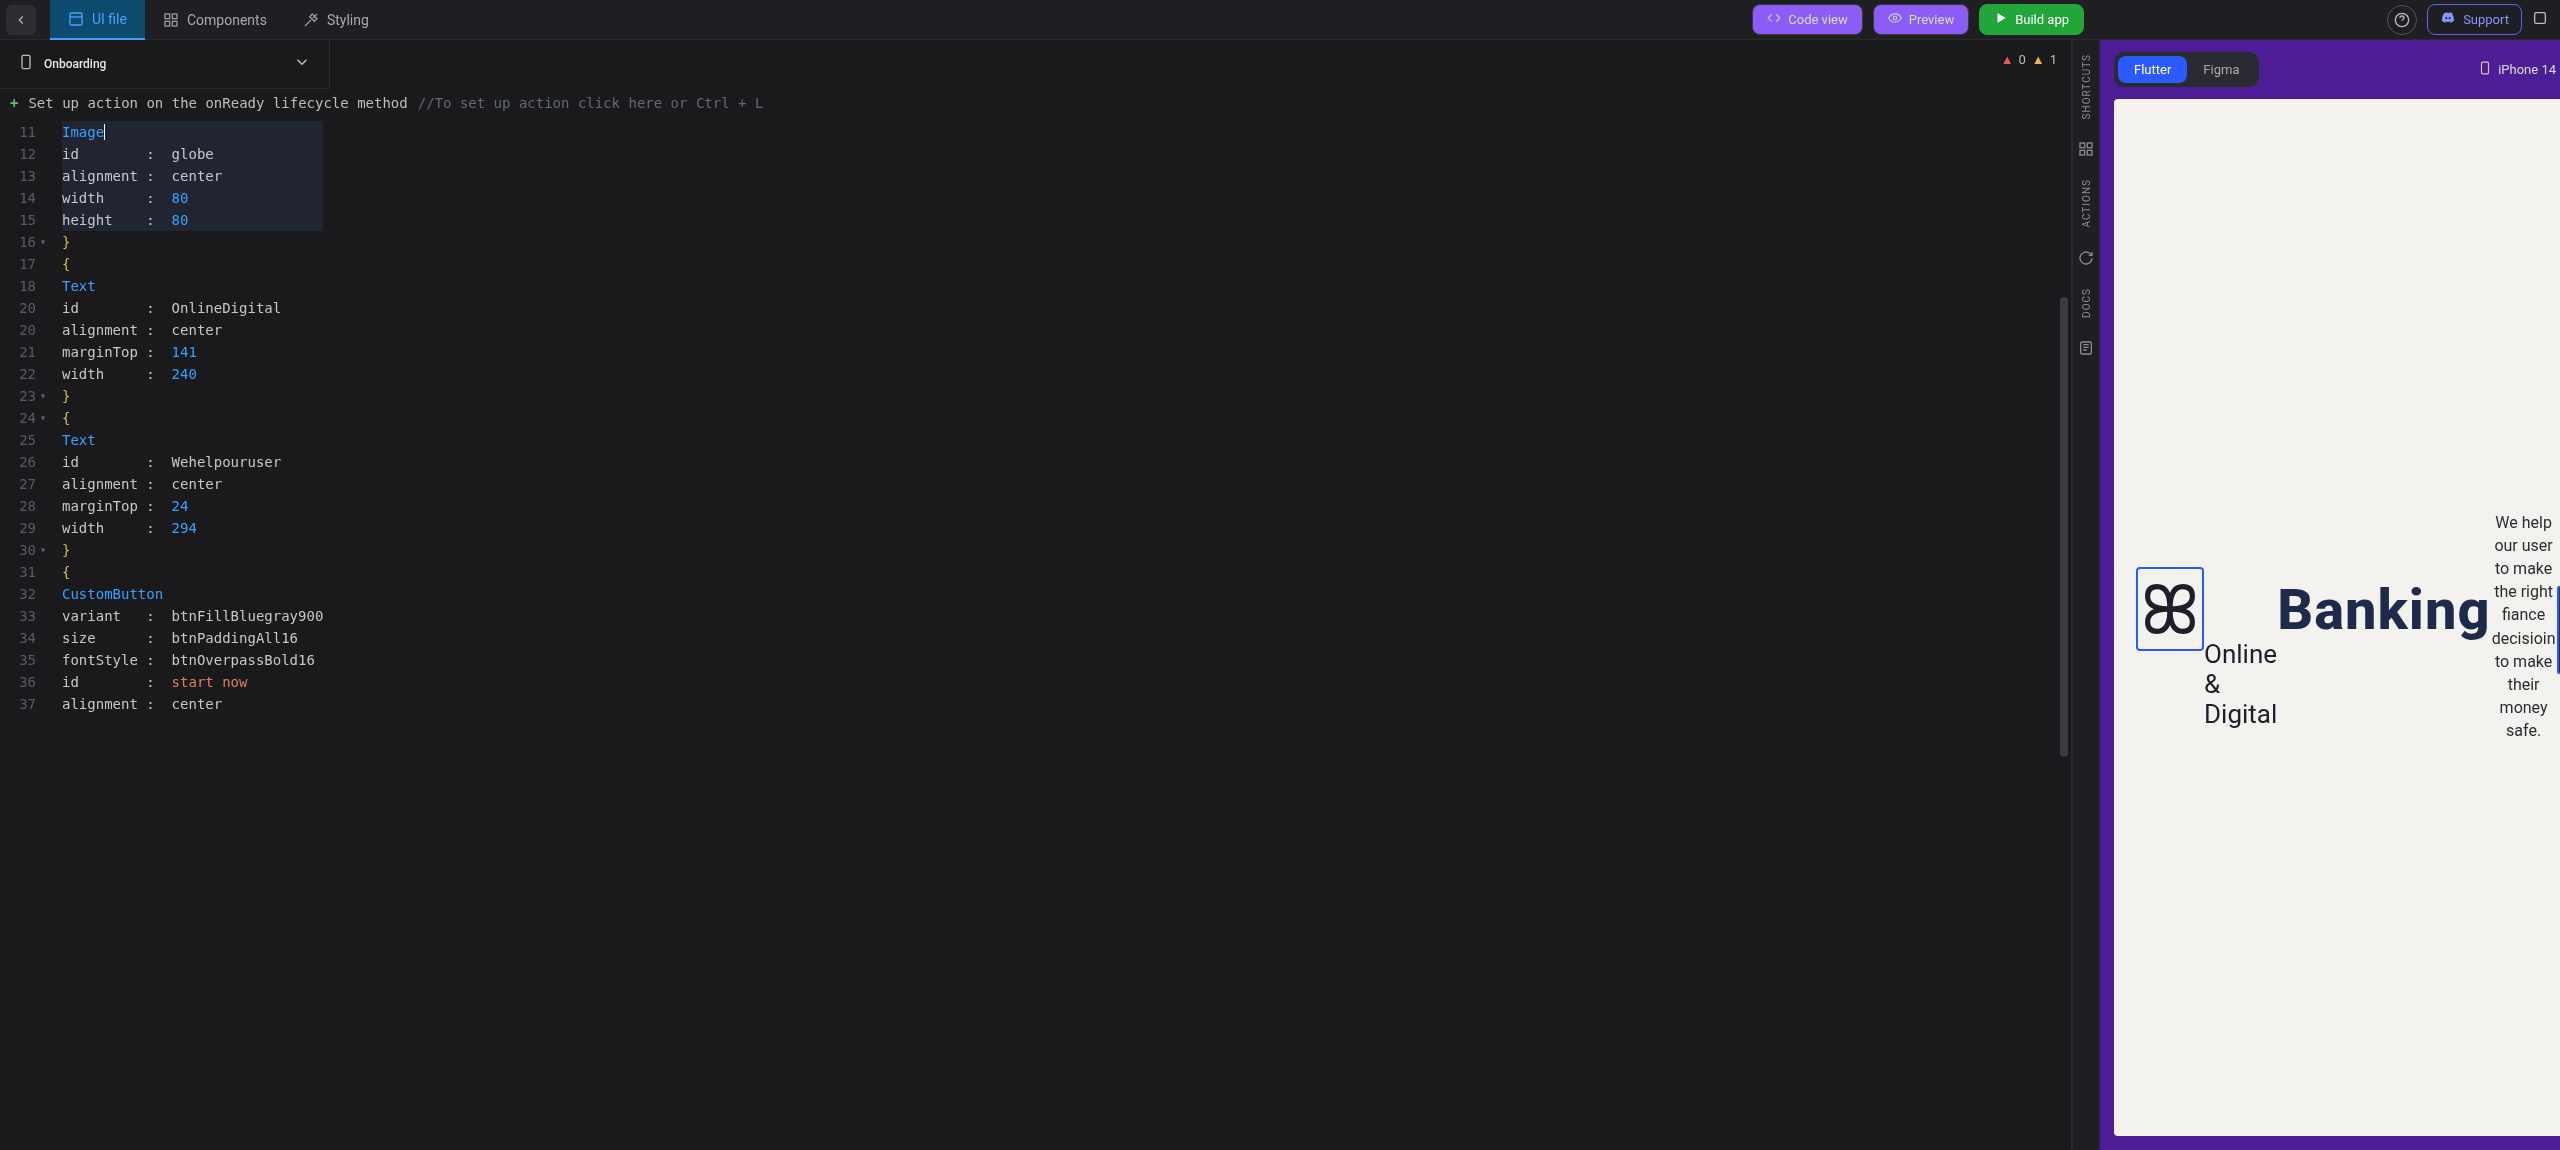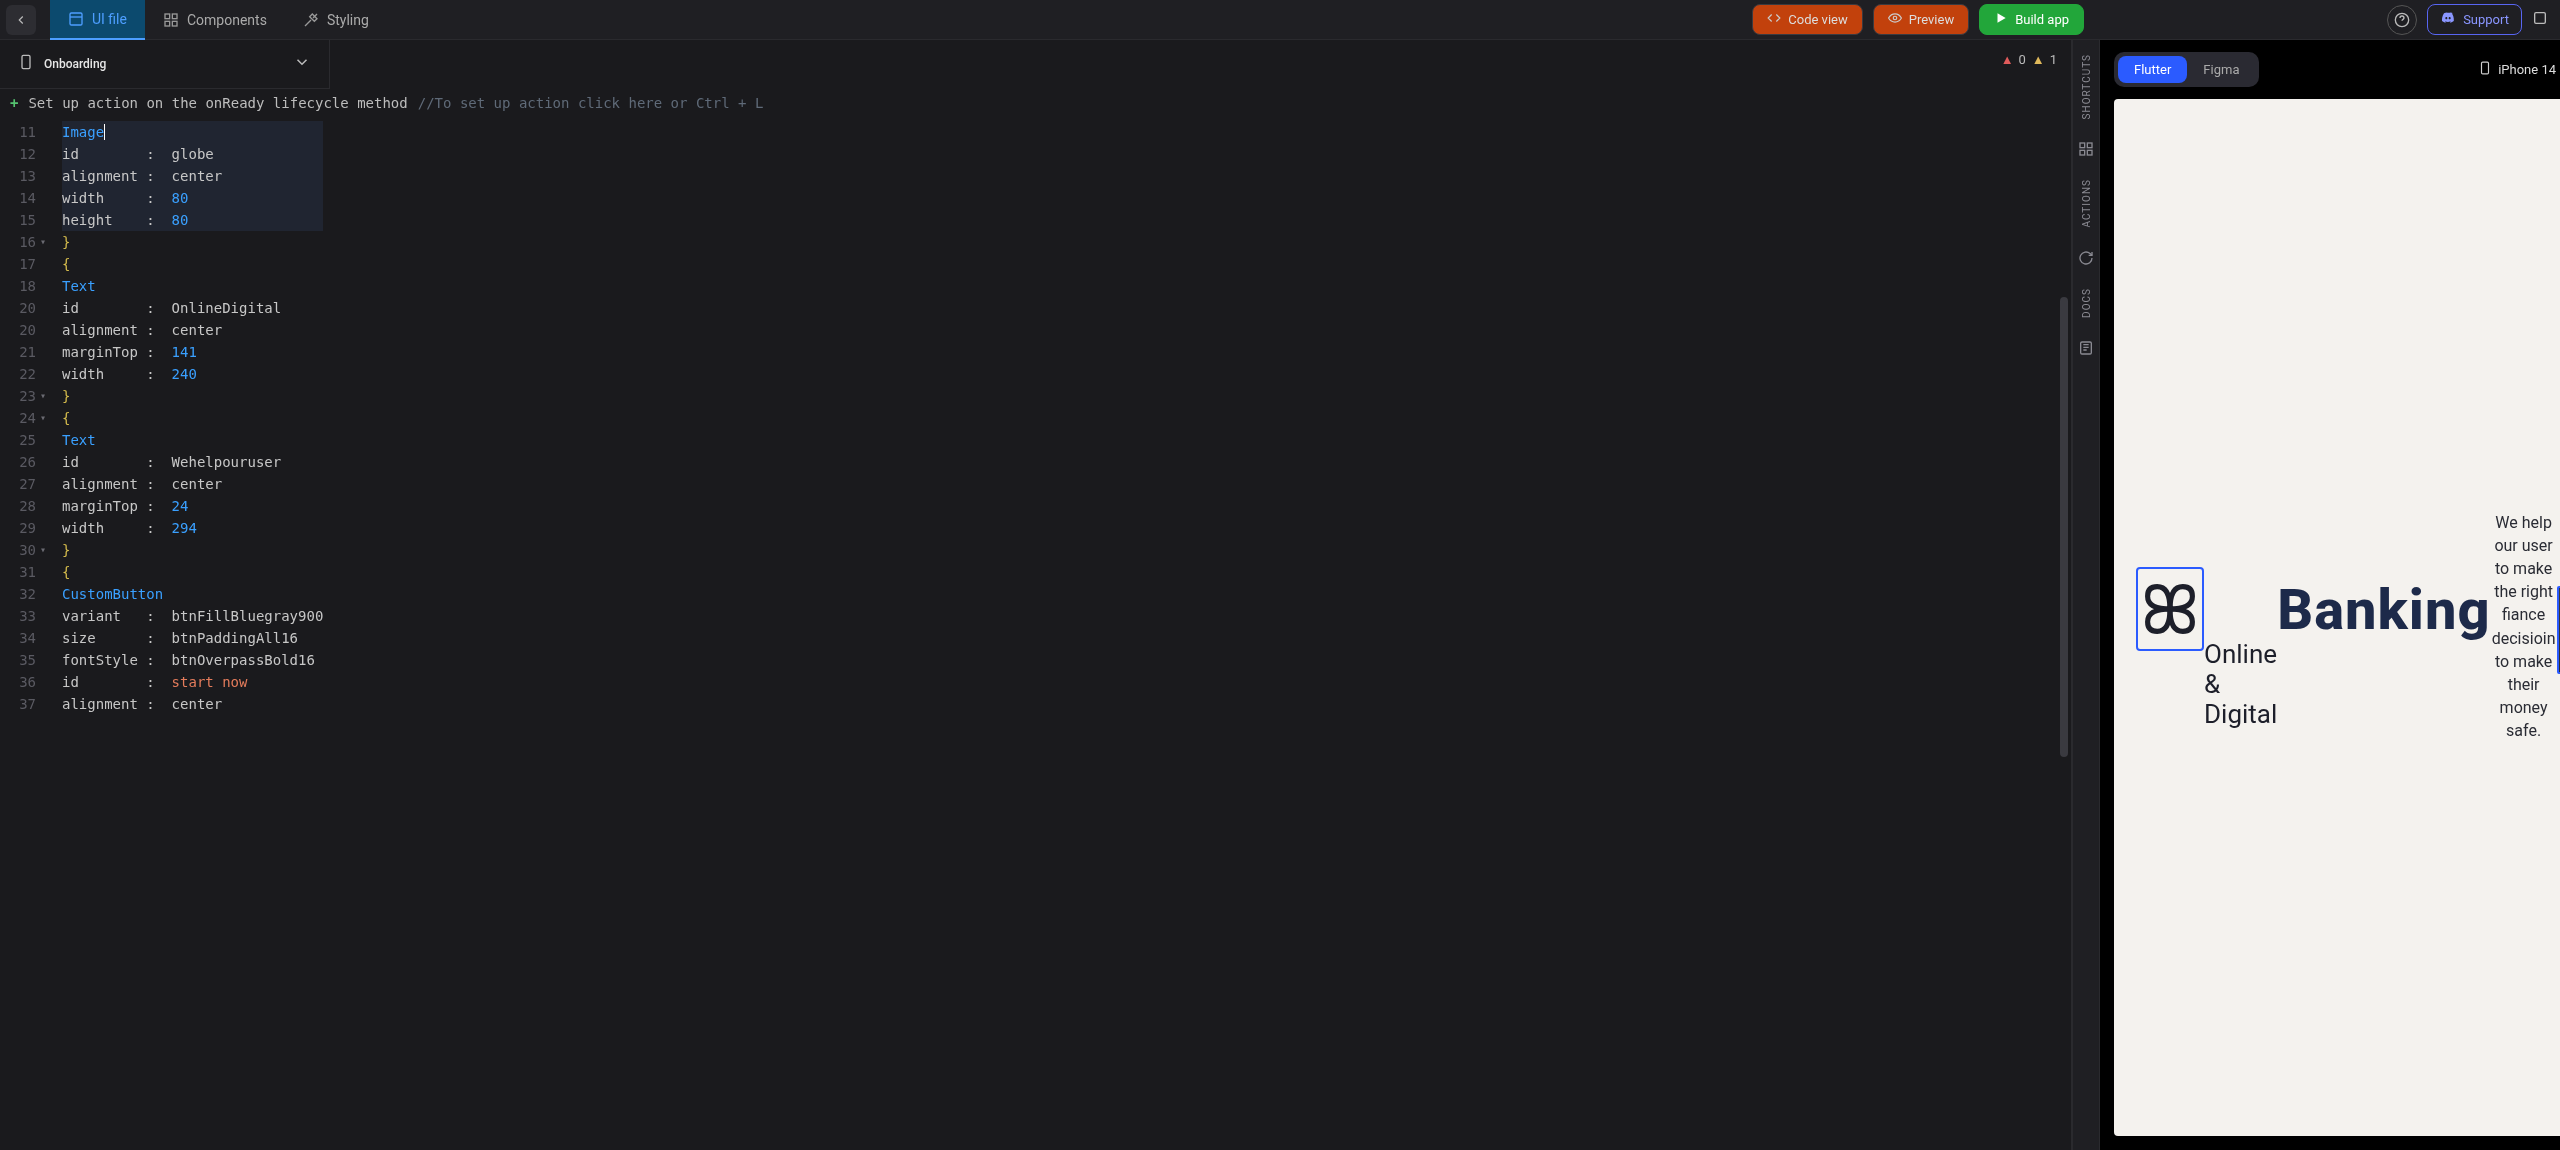--- a/index.html
+++ b/index.html
@@ -39,21 +39,21 @@
     border-bottom:2px solid #4d9eff;
     background:#0c4a6e;
   }
   .tab-item .icon { width:16px; height:16px; display:flex; align-items:center; justify-content:center;}
 
   .top-spacer { flex:1; }
 
   .top-actions { display:flex; gap:10px; align-items:center; }
   .pill-btn {
     display:flex; align-items:center; gap:7px;
-    background:#c2410c; border:1px solid #3a3a40;
+    background:#8b5cf6; border:1px solid #3a3a40;
     padding:6px 14px; border-radius:8px; font-size:13px; color:#ddd;
   }
   .pill-btn.green { background:#22a63a; border-color:#22a63a; color:#fff; }
   .circle-btn {
     width:30px; height:30px; border-radius:50%;
     display:flex; align-items:center; justify-content:center;
     border:1px solid #555;
   }
   .support-btn {
     display:flex; align-items:center; gap:7px;
@@ -116,21 +116,21 @@
   .tok-str  { color:#e37b5b; }
   .cursor { display:inline-block; width:1px; height:16px; background:#fff; vertical-align:middle;}
 
   .editor-scrollbar {
     position:absolute; right:3px; top:180px; width:8px; height:460px;
     background:#3a3a40; border-radius:4px;
   }
 
   
   .right {
-    width:460px; background:#000000; display:flex;
+    width:460px; background:#4c1d95; display:flex;
   }
   .preview-col { flex:1; display:flex; flex-direction:column; }
 
   .side-strip {
     width:28px; background:#1f1f23;
     display:flex; flex-direction:column; align-items:center;
     gap:22px; padding-top:14px;
     border-left:1px solid #2a2a2e; border-right:1px solid #2a2a2e;
   }
   .side-label { writing-mode:vertical-rl; transform:rotate(180deg);

